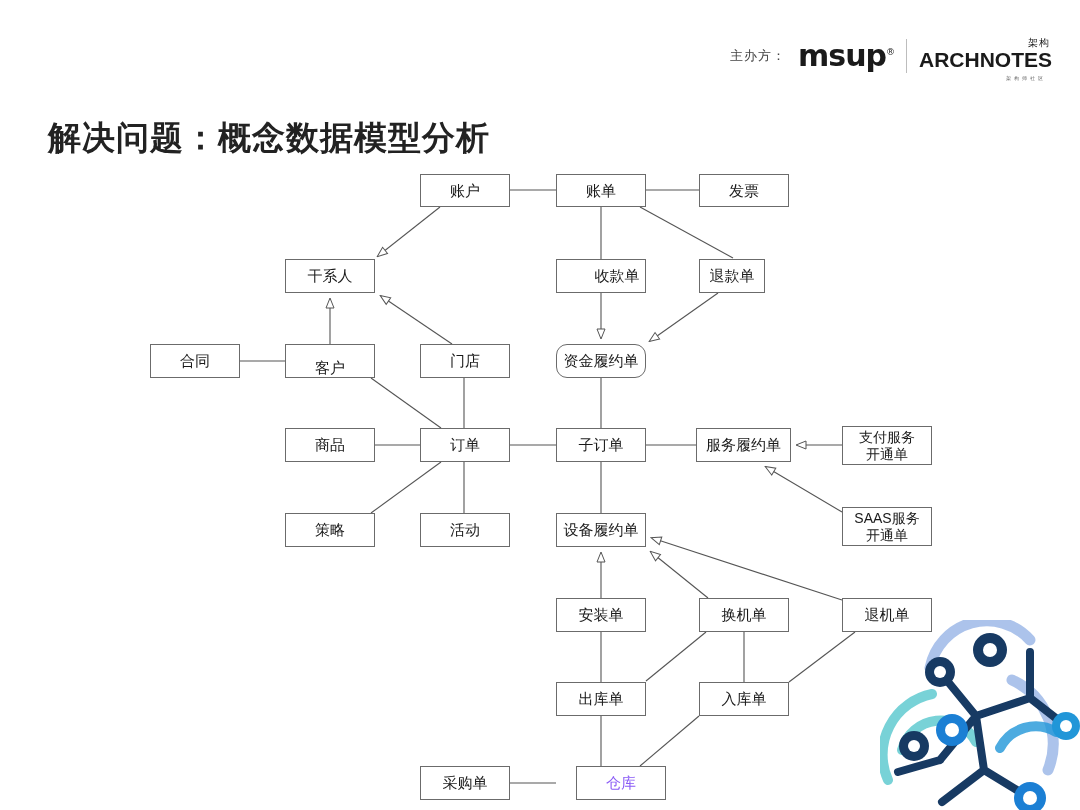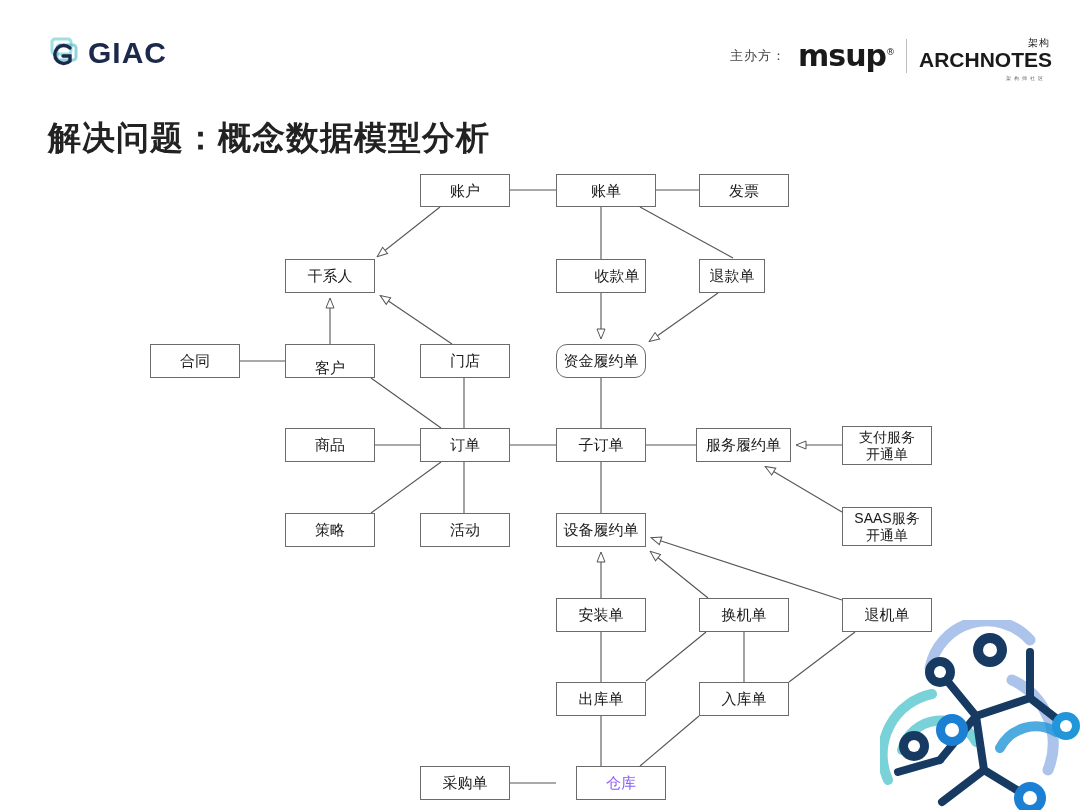--- a/index.html
+++ b/index.html
@@ -156,30 +156,20 @@
     height: 190px;
     z-index: 1;
     pointer-events: none;
   }
 </style>
 </head>
 <body>
 
 <div id="slide-header">
 
-  <div id="giac-logo">
-    <span class="giac-mark">
-      <svg width="34" height="34" viewBox="0 0 34 34">
-        <rect x="4" y="3" width="19" height="15" rx="3" fill="none" stroke="#7fd6d8" stroke-width="3" opacity="0.75"></rect>
-        <rect x="9" y="9" width="19" height="15" rx="3" fill="none" stroke="#4fb6c4" stroke-width="3" opacity="0.6"></rect>
-        <path d="M22 12 A9 9 0 1 0 22 25 L22 20 L15 20" fill="none" stroke="#1b2a4a" stroke-width="3.4" stroke-linecap="round"></path>
-      </svg>
-    </span>
-    <span class="giac-text">GIAC</span>
-  </div>
 
   <div id="sponsor-block">
     <span id="sponsor-label">主办方：</span>
     <span id="msup-logo">
       <span>msup</span><span class="reg">®</span>
     </span>
     <span id="logo-divider"></span>
     <span id="archnotes-logo">
       <span class="an-main">ARCHNOTES</span>
       <span class="an-cn">架构</span>
@@ -229,21 +219,21 @@
         <path d="M855,632 L789,682" stroke="#555555" stroke-width="1.1" fill="none"></path>
         <path d="M601,716 L601,766" stroke="#555555" stroke-width="1.1" fill="none"></path>
         <path d="M699,716 L640,766" stroke="#555555" stroke-width="1.1" fill="none"></path>
         <path d="M510,783 L556,783" stroke="#555555" stroke-width="1.1" fill="none"></path>
       </g>
   </svg>
   <div id="nodes-layer">
       <div class="node" style="left: 420px; top: 174px; width: 90px; height: 33px; border-color: rgb(107, 107, 107); color: rgb(26, 26, 26);">
         <span style="white-space: pre-line;">账户</span>
       </div>
-      <div class="node" style="left: 556px; top: 174px; width: 100px; height: 33px; border-color: rgb(107, 107, 107); color: rgb(26, 26, 26);">
+      <div class="node" style="left: 556px; top: 174px; width: 90px; height: 33px; border-color: rgb(107, 107, 107); color: rgb(26, 26, 26);">
         <span style="white-space: pre-line;">账单</span>
       </div>
       <div class="node" style="left: 699px; top: 174px; width: 90px; height: 33px; border-color: rgb(107, 107, 107); color: rgb(26, 26, 26);">
         <span style="white-space: pre-line;">发票</span>
       </div>
       <div class="node" style="left: 285px; top: 259px; width: 90px; height: 34px; border-color: rgb(107, 107, 107); color: rgb(26, 26, 26);">
         <span style="white-space: pre-line;">干系人</span>
       </div>
       <div class="node" style="left: 556px; top: 259px; width: 90px; height: 34px; border-color: rgb(107, 107, 107); color: rgb(26, 26, 26); padding-left: 32px;">
         <span style="white-space: pre-line;">收款单</span>

